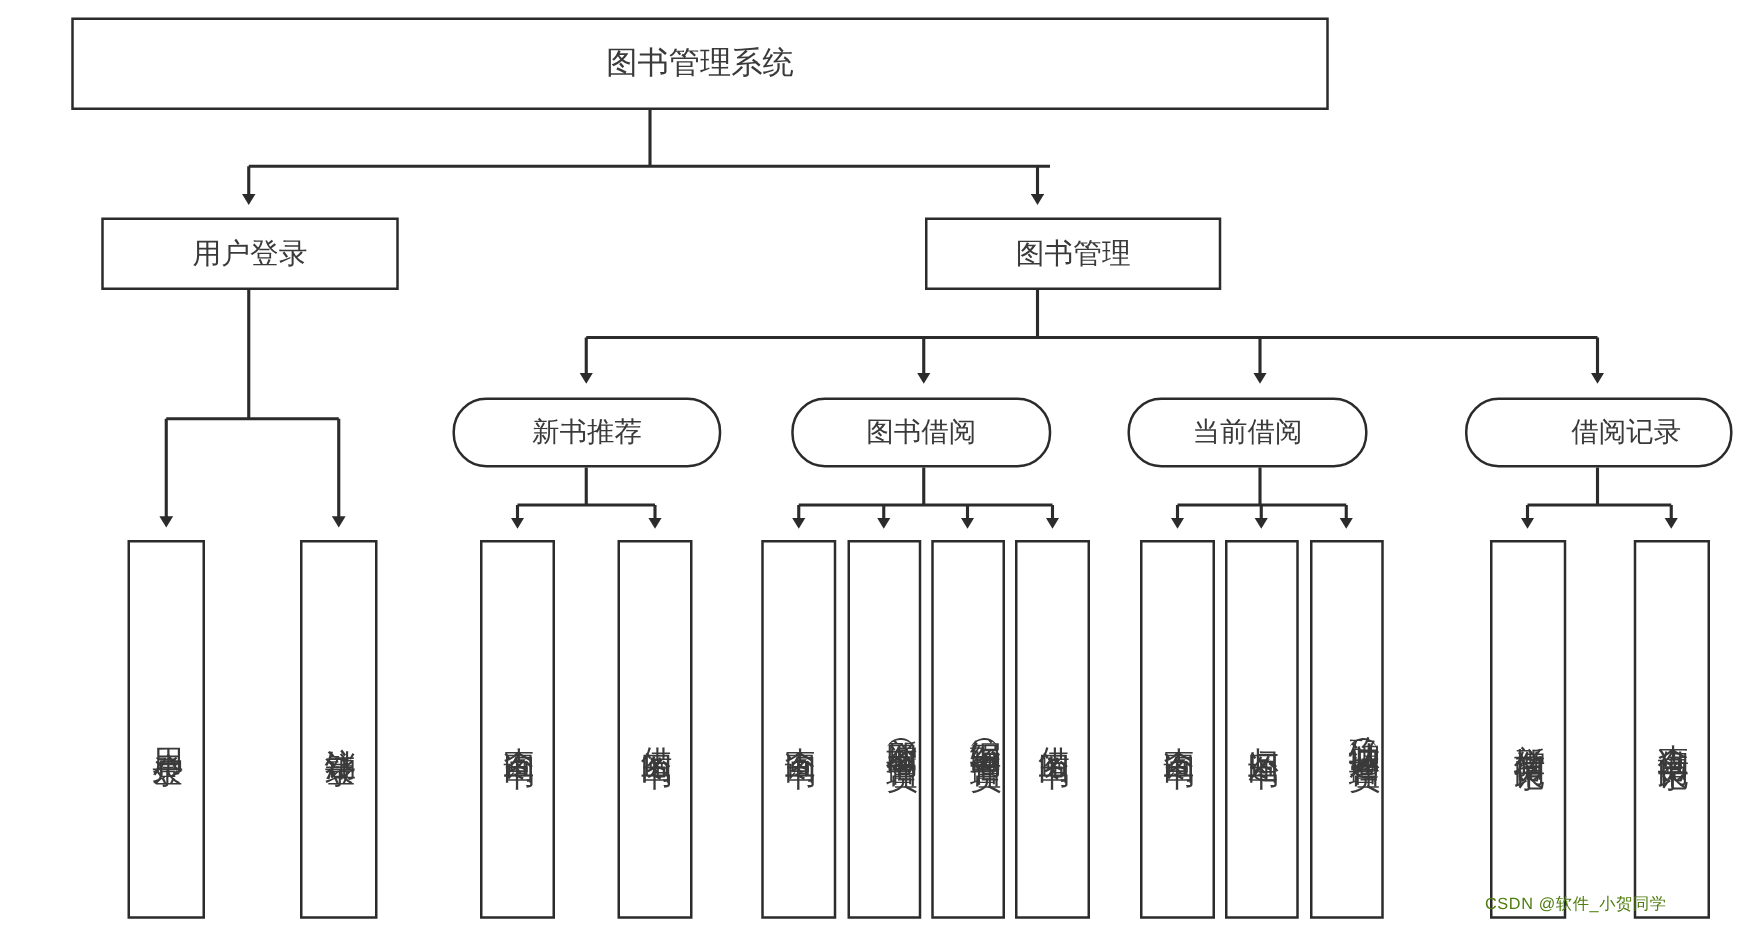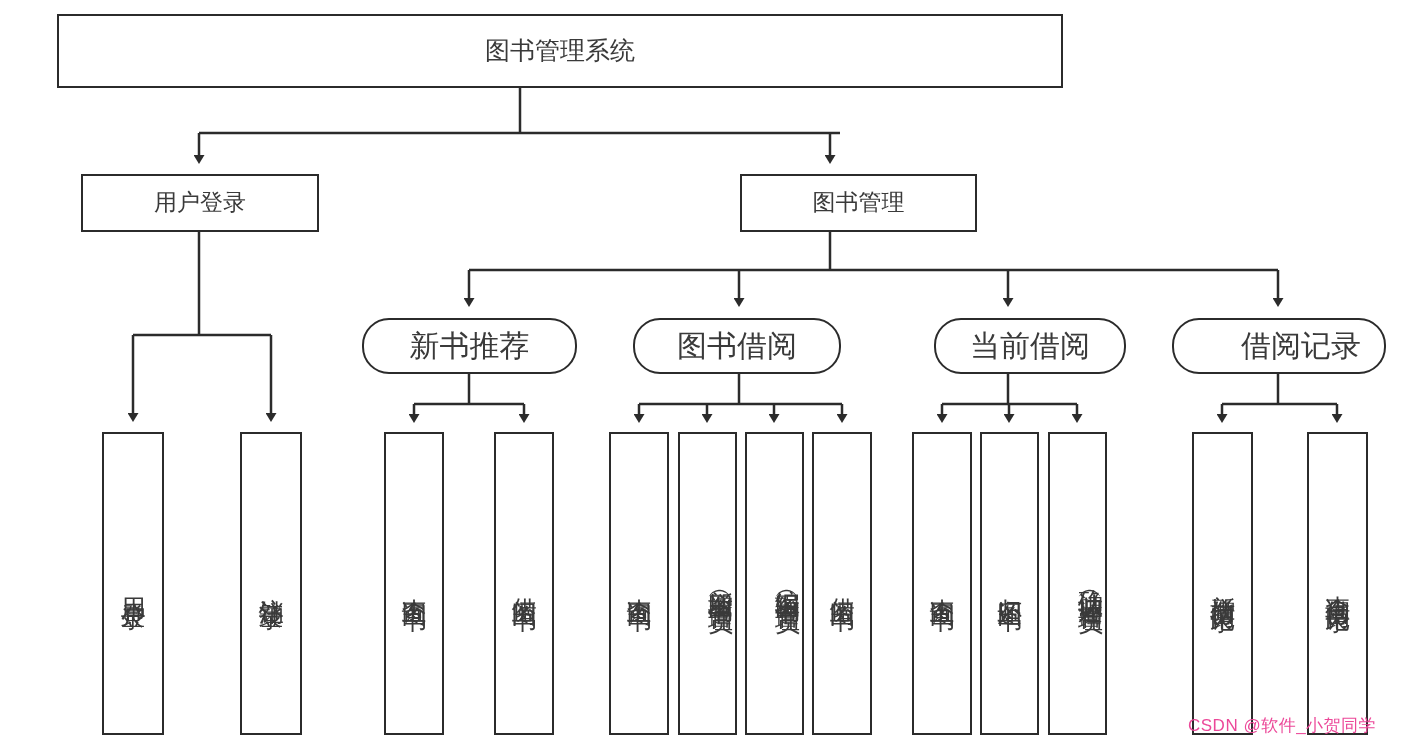--- a/index.html
+++ b/index.html
@@ -34,39 +34,39 @@
     justify-content: center;
     line-height: 1.18;
   }
   .node.root {
     font-size: 25px;
   }
   .node.lvl2 {
     font-size: 23px;
   }
   .node.lvl3 {
-    font-size: 30px;
+    font-size: 22px;
     border-radius: 27px;
   }
   .node.leaf {
     font-size: 25px;
     writing-mode: vertical-rl;
     text-orientation: upright;
     letter-spacing: 3px;
     padding: 6px 0;
   }
   .node.leaf.top-align {
     align-items: flex-start;
   }
   .watermark {
     position: absolute;
     left: 1188px;
     top: 714px;
-    font-size: 17px;
-    color: #ec4899;
+    font-size: 13px;
+    color: #4d7c0f;
     white-space: nowrap;
     letter-spacing: 0.5px;
   }
 </style>
 </head>
 <body>
 
 <div id="canvas">
 
   <svg class="wires" viewBox="0 0 1405 747" xmlns="http://www.w3.org/2000/svg">
@@ -119,21 +119,21 @@
     </g>
   </svg>
 
   <div class="node root" style="left:17px; top:14px; width:1006px; height:74px;margin-left:40px;">图书管理系统</div>
 
   <div class="node lvl2" style="left:81px; top:174px; width:238px; height:58px;">用户登录</div>
   <div class="node lvl2" style="left:740px; top:174px; width:237px; height:58px;">图书管理</div>
 
   <div class="node lvl3" style="left:362px; top:318px; width:215px; height:56px;">新书推荐</div>
   <div class="node lvl3" style="left:633px; top:318px; width:208px; height:56px;">图书借阅</div>
-  <div class="node lvl3" style="left:934px; top:318px; width:192px; height:56px;font-family:Liberation Serif, serif;">当前借阅</div>
+  <div class="node lvl3" style="left:902px; top:318px; width:192px; height:56px;font-family:Liberation Serif, serif;">当前借阅</div>
   <div class="node lvl3" style="left:1172px; top:318px; width:214px; height:56px;padding-left:44px;">借阅记录</div>
 
   <div class="node leaf" style="left:102px; top:432px; width:62px; height:303px;">用户登录</div>
   <div class="node leaf" style="left:240px; top:432px; width:62px; height:303px;">注销登录</div>
 
   <div class="node leaf" style="left:384px; top:432px; width:60px; height:303px;">查询图书</div>
   <div class="node leaf" style="left:494px; top:432px; width:60px; height:303px;">借阅图书</div>
 
   <div class="node leaf" style="left:609px; top:432px; width:60px; height:303px;">查询图书</div>
   <div class="node leaf top-align" style="left:678px; top:432px; width:59px; height:303px;">新增图书（管理员）</div>

